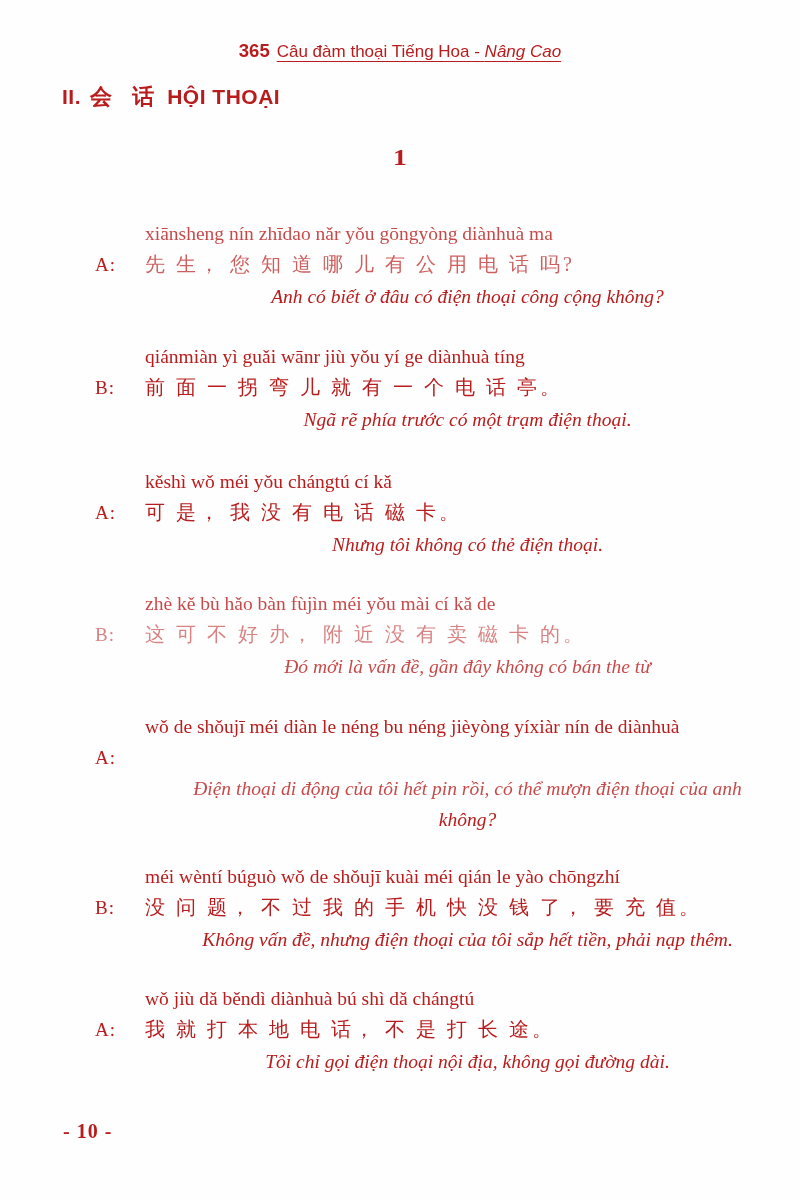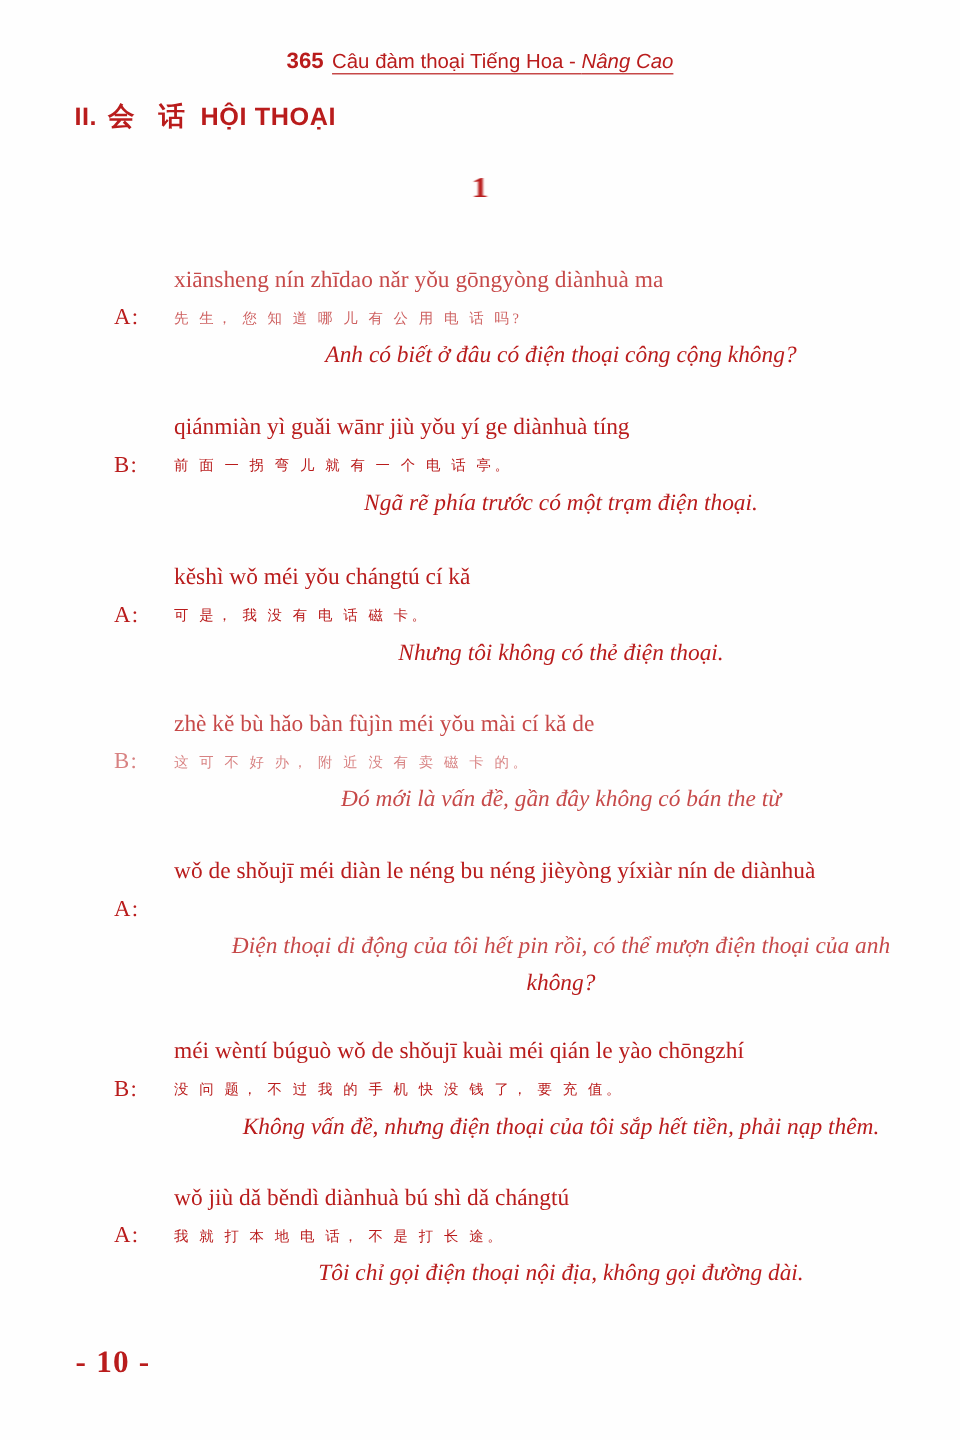--- a/index.html
+++ b/index.html
@@ -42,31 +42,31 @@
     position:absolute;left:0;width:760px;
     padding-left:115px;box-sizing:border-box;margin-left:30px;
   }
   .line{line-height:31px;min-height:31px;white-space:nowrap;}
   .pinyin{font-size:19.5px;}
   .cn-row{position:relative;}
   .speaker{
     position:absolute;left:-50px;top:0;
     font-size:19px;letter-spacing:1px;
   }
-  .cn{font-size:12px;letter-spacing:3px;}
+  .cn{font-size:20px;letter-spacing:3px;}
   .viet{font-style:italic;font-size:19.5px;text-align:center;}
   
   .fade-80{opacity:.8;}
   .fade-70{opacity:.7;}
   .fade-55{opacity:.55;}
   .b1{top:218px;} .b2{top:341px;} .b3{top:466px;}
   .b4{top:588px;} .b5{top:711px;} .b6{top:861px;} .b7{top:983px;}
   .page-number{
     position:absolute;left:63px;top:1120px;
-    font-weight:bold;font-size:26px;letter-spacing:1px;
+    font-weight:bold;font-size:20px;letter-spacing:1px;
   }
 </style>
 </head>
 <body>
 
 <div class="page">
 
   <div class="running-head">
     <span class="rh-num">365</span><span class="rh-underline"><span>Câu đàm thoại Tiếng Hoa - </span><span class="rh-sub">Nâng Cao</span></span>
   </div>

